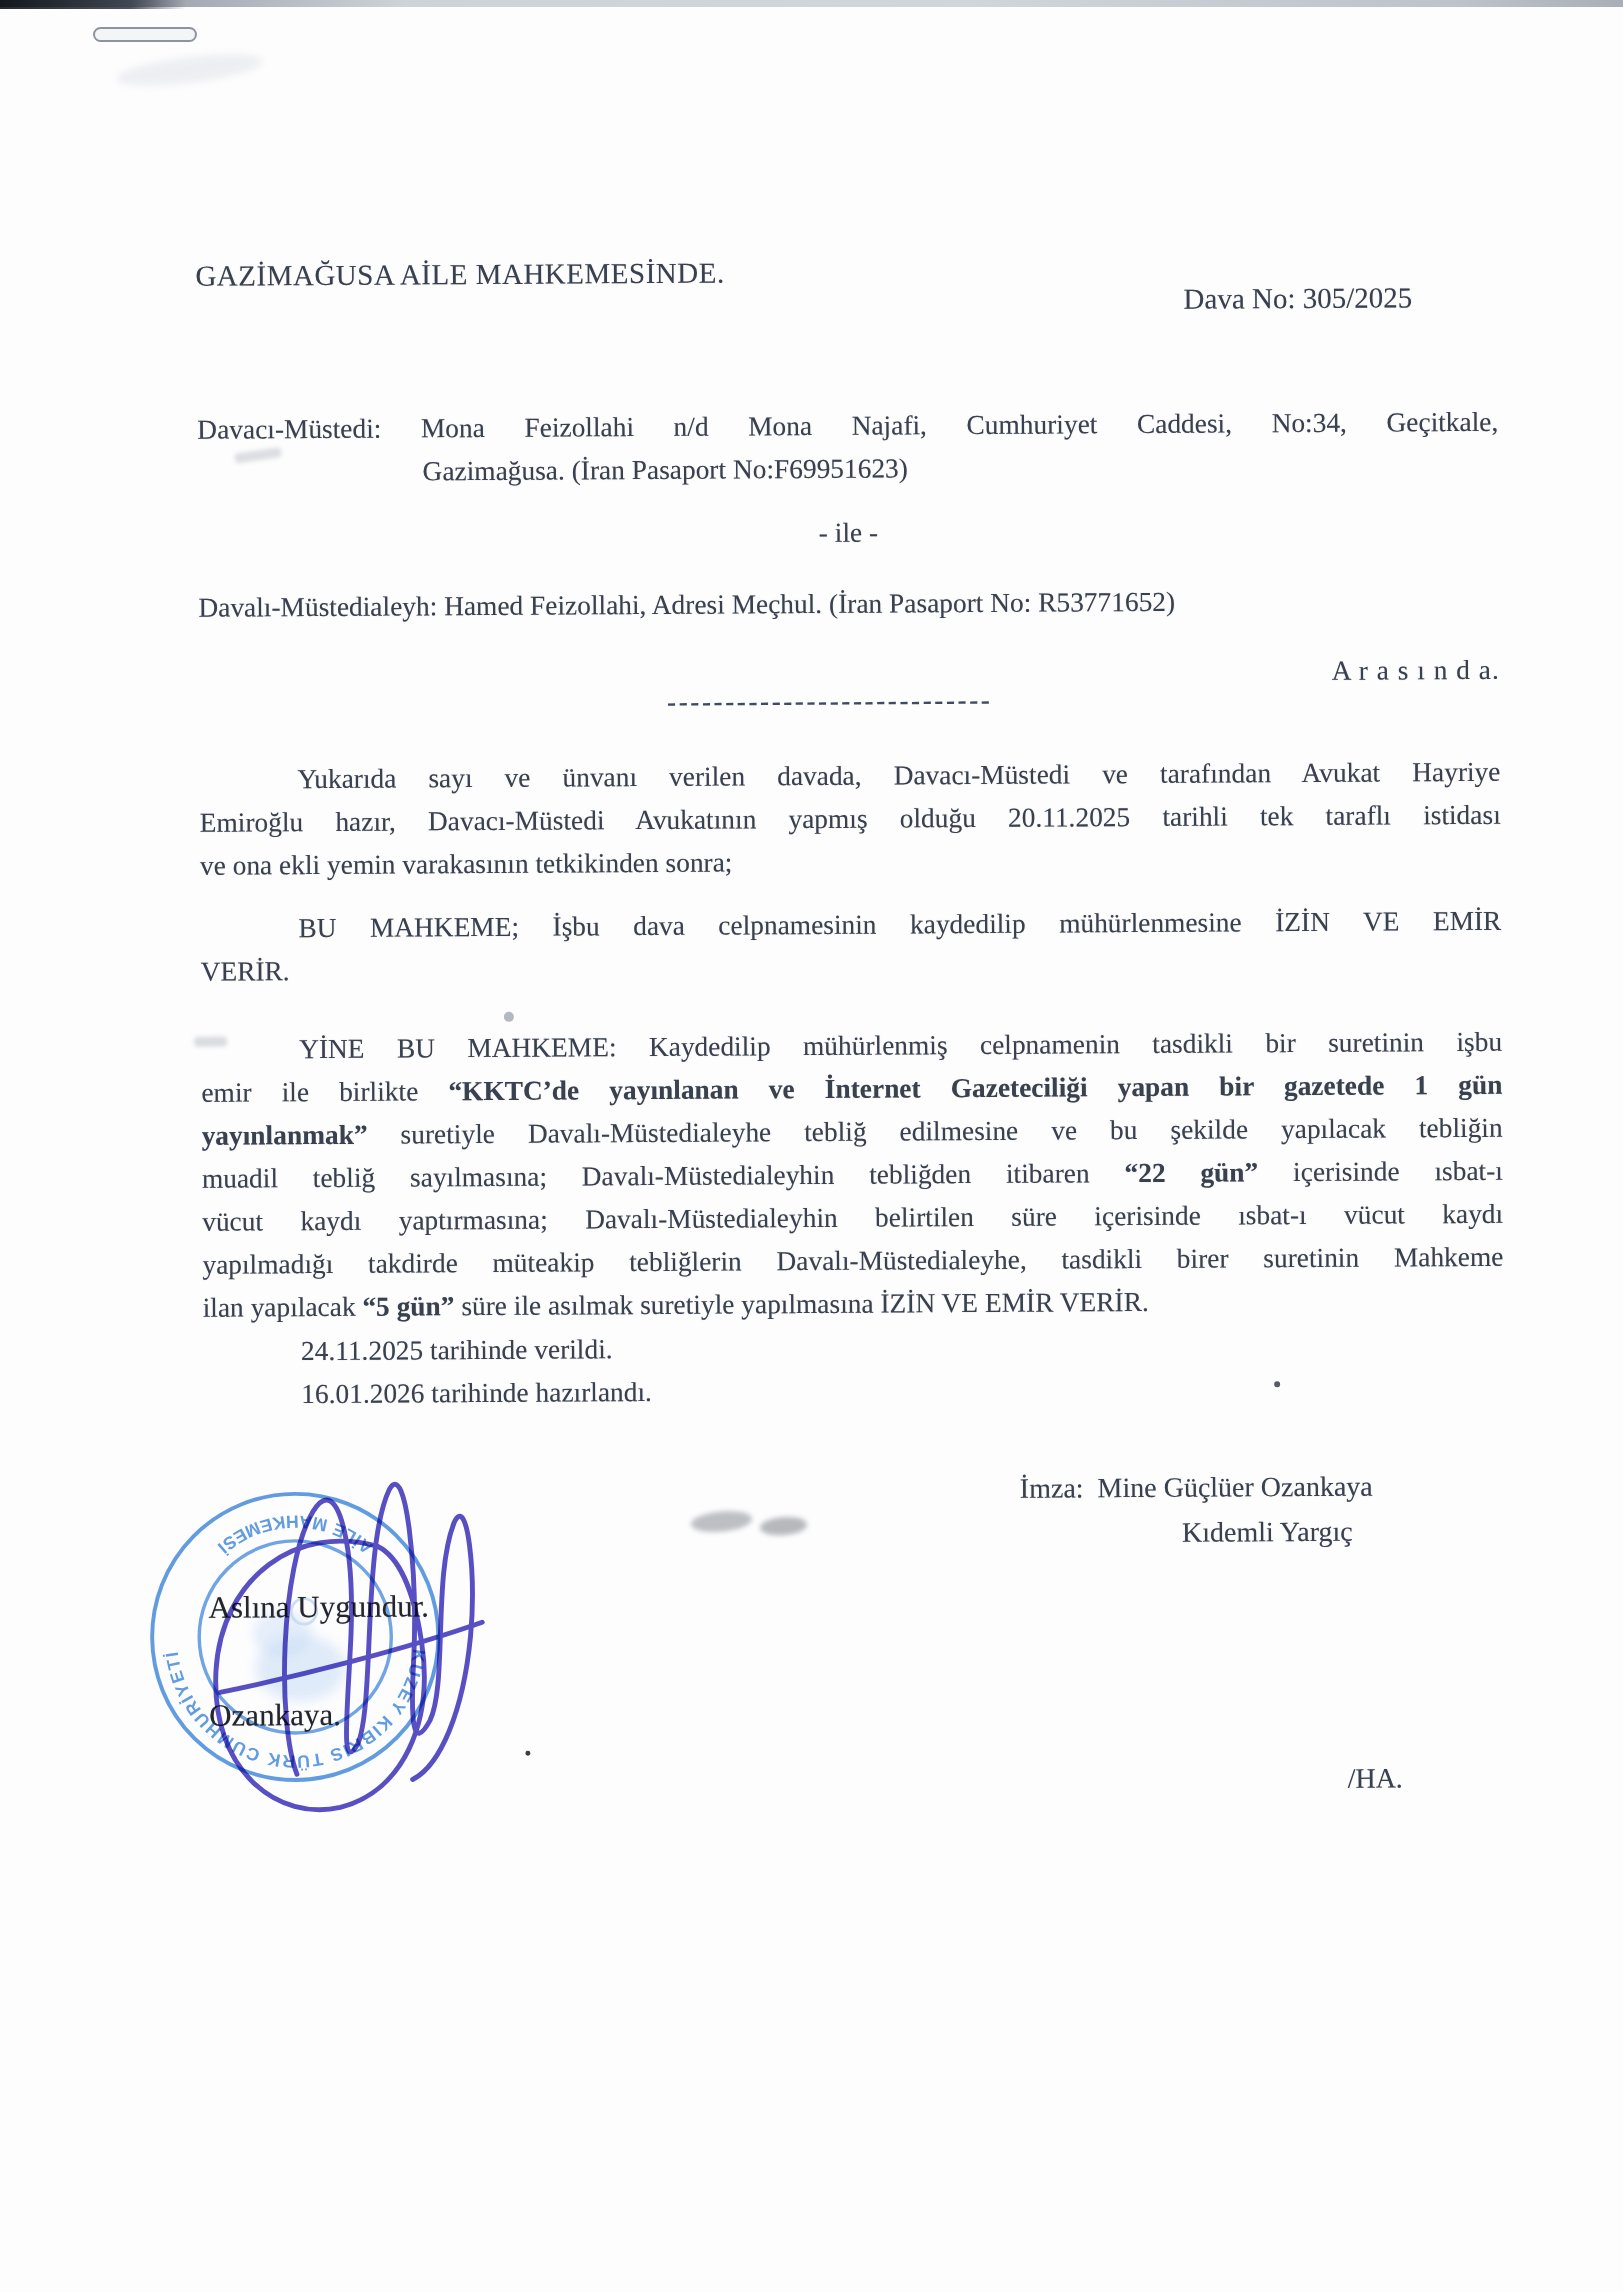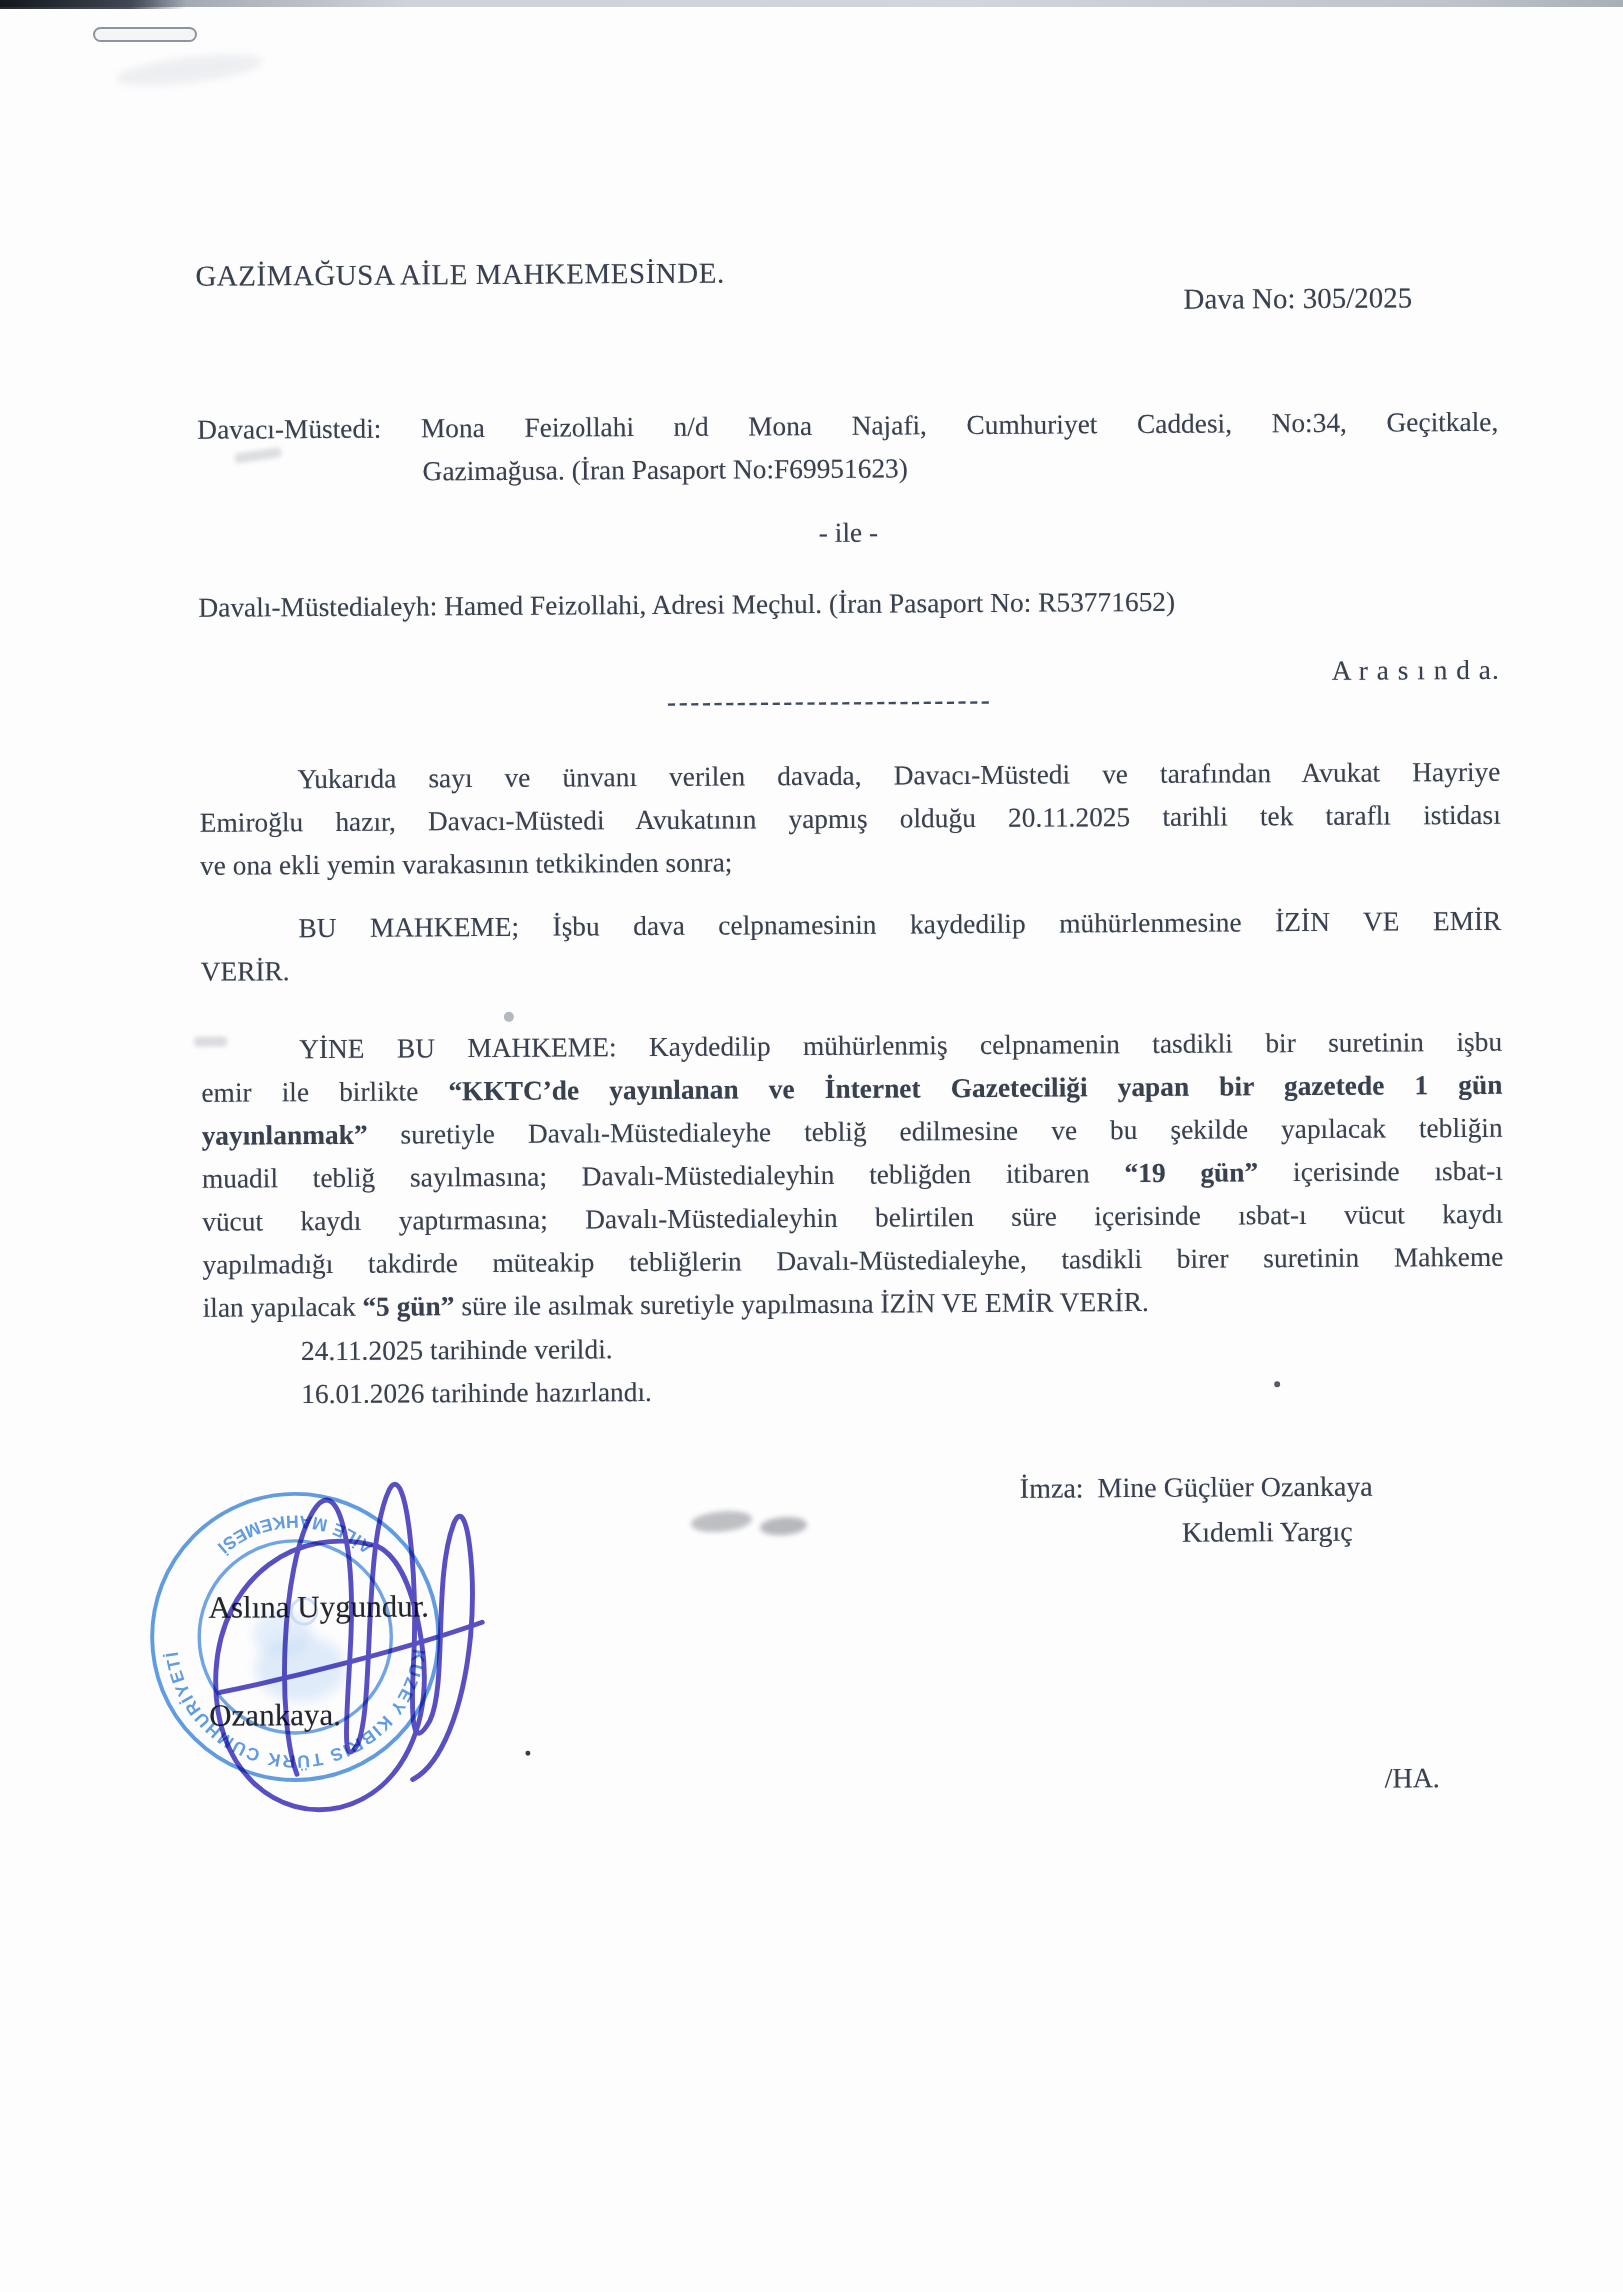--- a/index.html
+++ b/index.html
@@ -71,35 +71,35 @@
 
     <div class="block doc-text" style="top:904px;">
       <div class="line indent">BU MAHKEME; İşbu dava celpnamesinin kaydedilip mühürlenmesine İZİN VE EMİR</div>
       <div class="line-last">VERİR.</div>
     </div>
 
     <div class="block doc-text" style="top:1025px;">
       <div class="line indent">YİNE BU MAHKEME:  Kaydedilip mühürlenmiş celpnamenin tasdikli bir suretinin işbu</div>
       <div class="line"><span>emir ile birlikte </span><span class="b">“KKTC’de yayınlanan ve İnternet Gazeteciliği yapan bir gazetede 1 gün</span></div>
       <div class="line"><span class="b">yayınlanmak”</span><span> suretiyle Davalı-Müstedialeyhe tebliğ edilmesine ve bu şekilde yapılacak tebliğin</span></div>
-      <div class="line"><span>muadil tebliğ sayılmasına; Davalı-Müstedialeyhin tebliğden itibaren </span><span class="b">“19 gün”</span><span> içerisinde ısbat-ı</span></div>
+      <div class="line"><span>muadil tebliğ sayılmasına; Davalı-Müstedialeyhin tebliğden itibaren </span><span class="b">“22 gün”</span><span> içerisinde ısbat-ı</span></div>
       <div class="line">vücut kaydı yaptırmasına; Davalı-Müstedialeyhin belirtilen süre içerisinde ısbat-ı vücut kaydı</div>
       <div class="line">yapılmadığı takdirde müteakip tebliğlerin Davalı-Müstedialeyhe, tasdikli birer suretinin Mahkeme</div>
       <div class="line-last"><span>ilan yapılacak </span><span class="b">“5 gün”</span><span> süre ile asılmak suretiyle yapılmasına İZİN VE EMİR VERİR.</span></div>
     </div>
 
     <div class="block doc-text" style="top:1327px;margin-left:0;">
       <div class="line-last" style="margin-left:98px;">24.11.2025 tarihinde verildi.</div>
       <div class="line-last" style="margin-left:98px;">16.01.2026 tarihinde hazırlandı.</div>
     </div>
 
     <div class="abs doc-text pre" style="left:1017px;top:1468px;font-size:28px;">İmza:  Mine Güçlüer Ozankaya</div>
     <div class="abs doc-text" style="left:1179px;top:1513px;font-size:28px;">Kıdemli Yargıç</div>
 
-    <div class="abs doc-text" style="left:1380px;top:1760px;font-size:28px;">/HA.</div>
+    <div class="abs doc-text" style="left:1343px;top:1760px;font-size:28px;">/HA.</div>
 
     <svg class="stamp-svg" width="353" height="392" viewBox="0 0 360 400">
       <defs>
         <path id="arcTop" d="M 56,212 A 121 121 0 1 1 298,212" fill="none"></path>
         <path id="arcBottom" d="M 64,258 A 121 121 0 0 0 290,258" fill="none"></path>
       </defs>
       <g transform="rotate(180 177 212)" opacity="0.82">
         <circle cx="177" cy="212" r="146" fill="none" stroke="#3f86da" stroke-width="4"></circle>
         <circle cx="177" cy="212" r="98" fill="none" stroke="#5191de" stroke-width="3.5"></circle>
 

